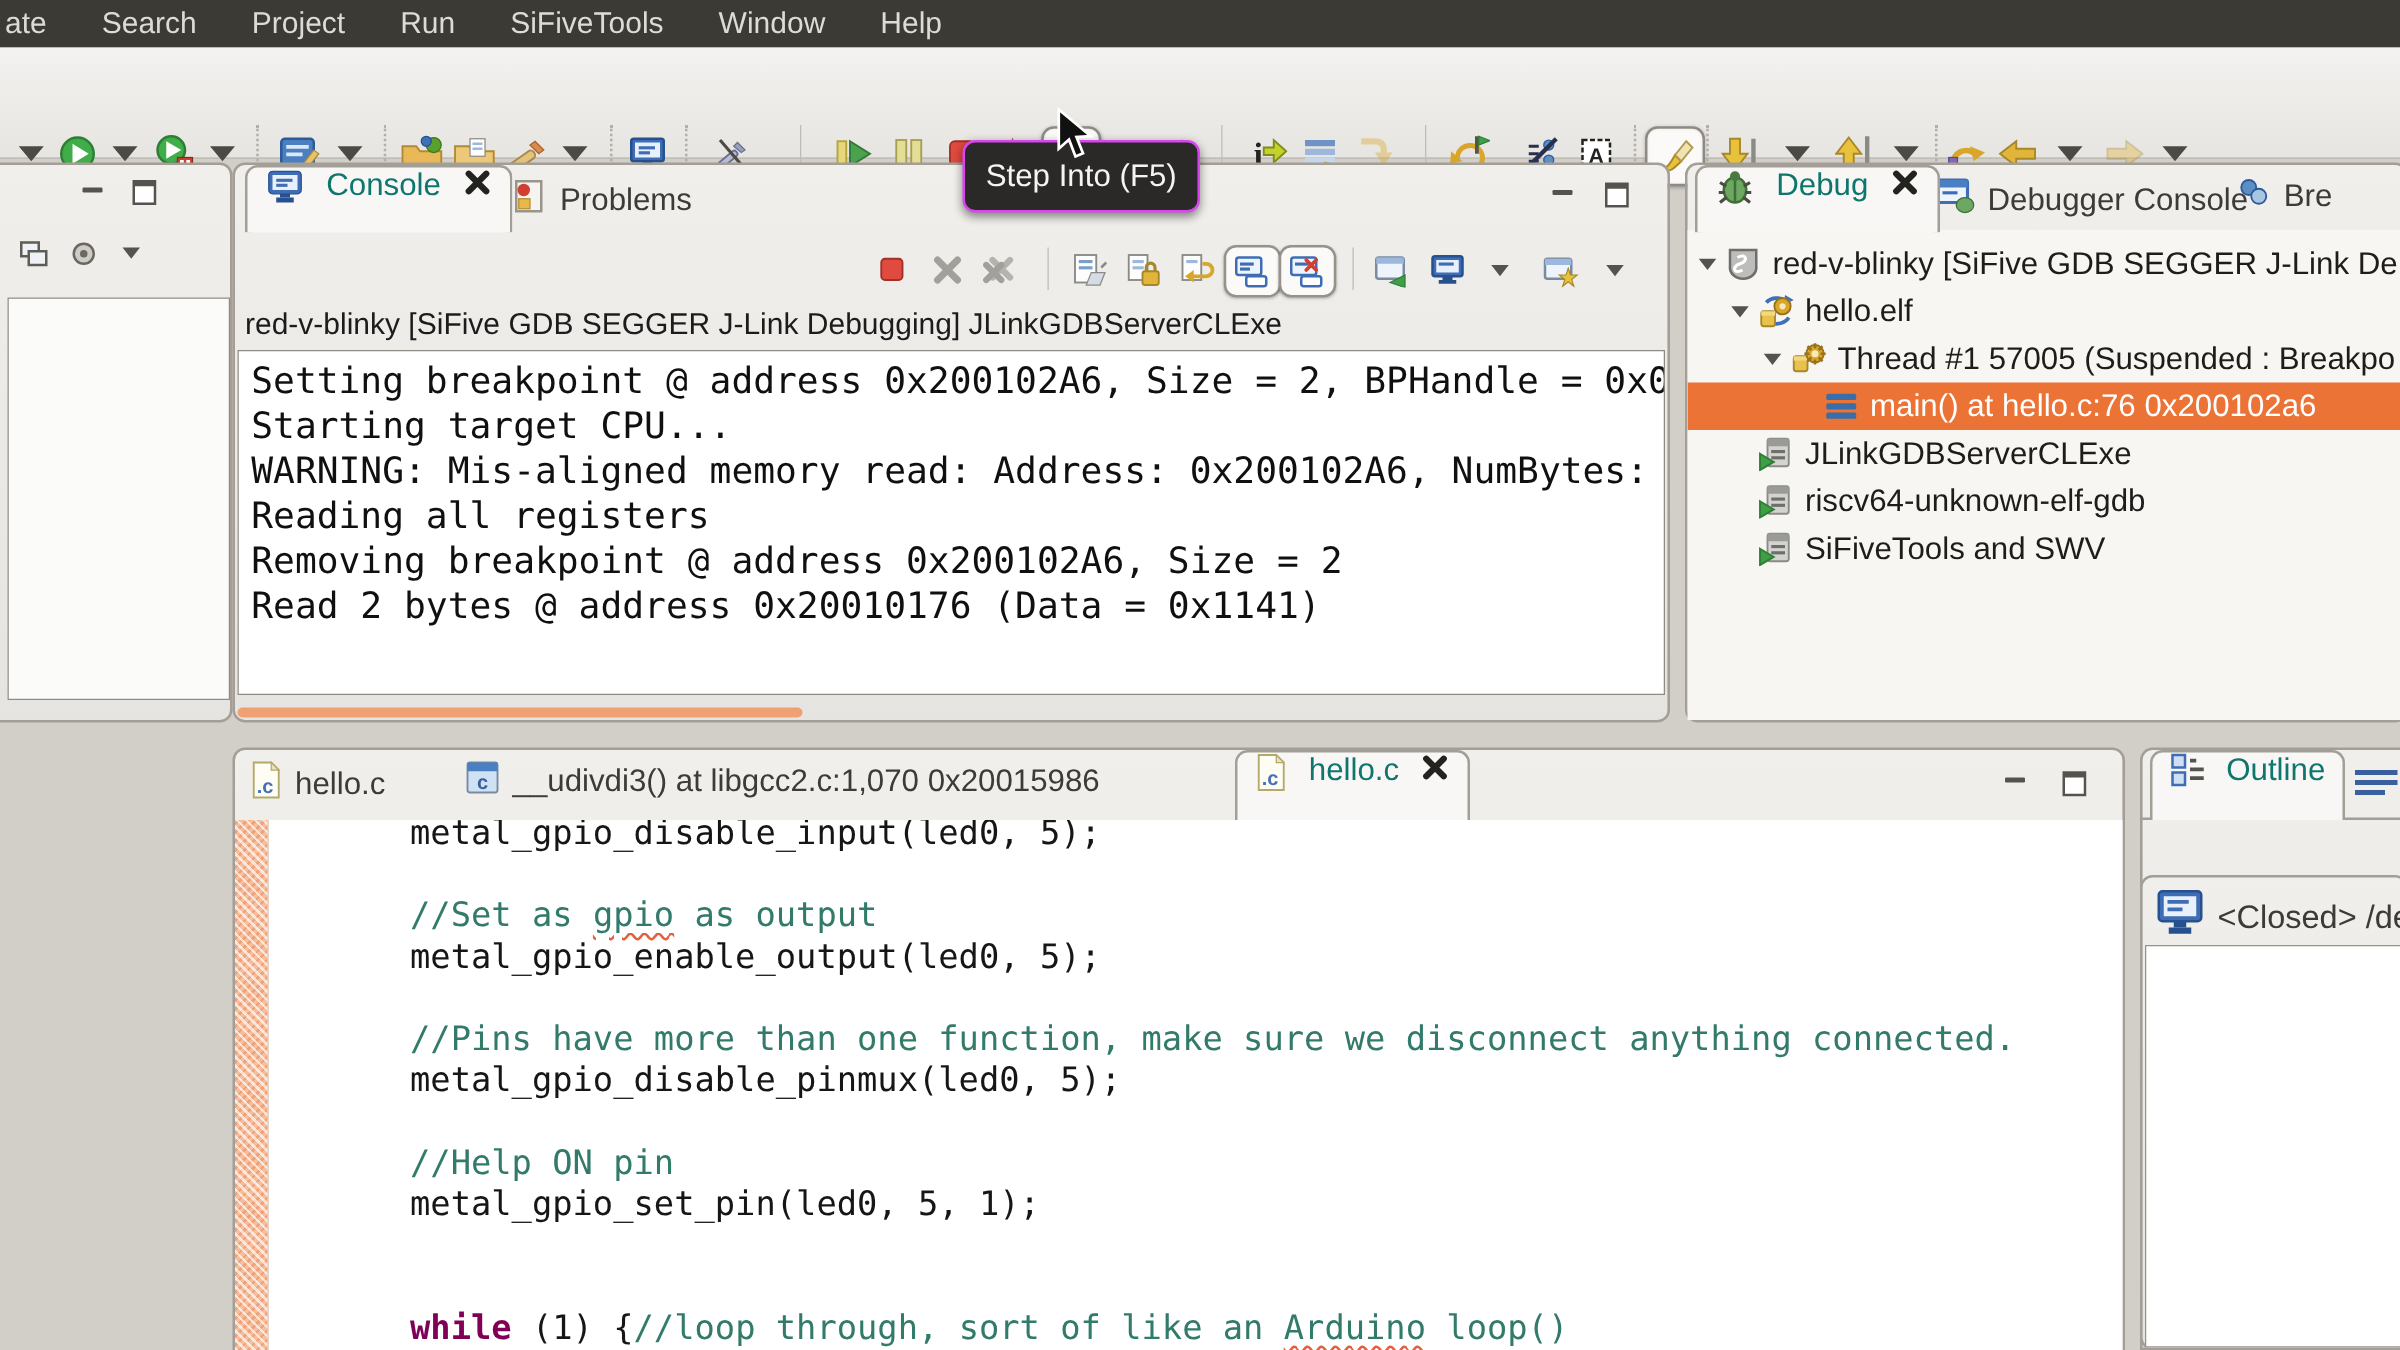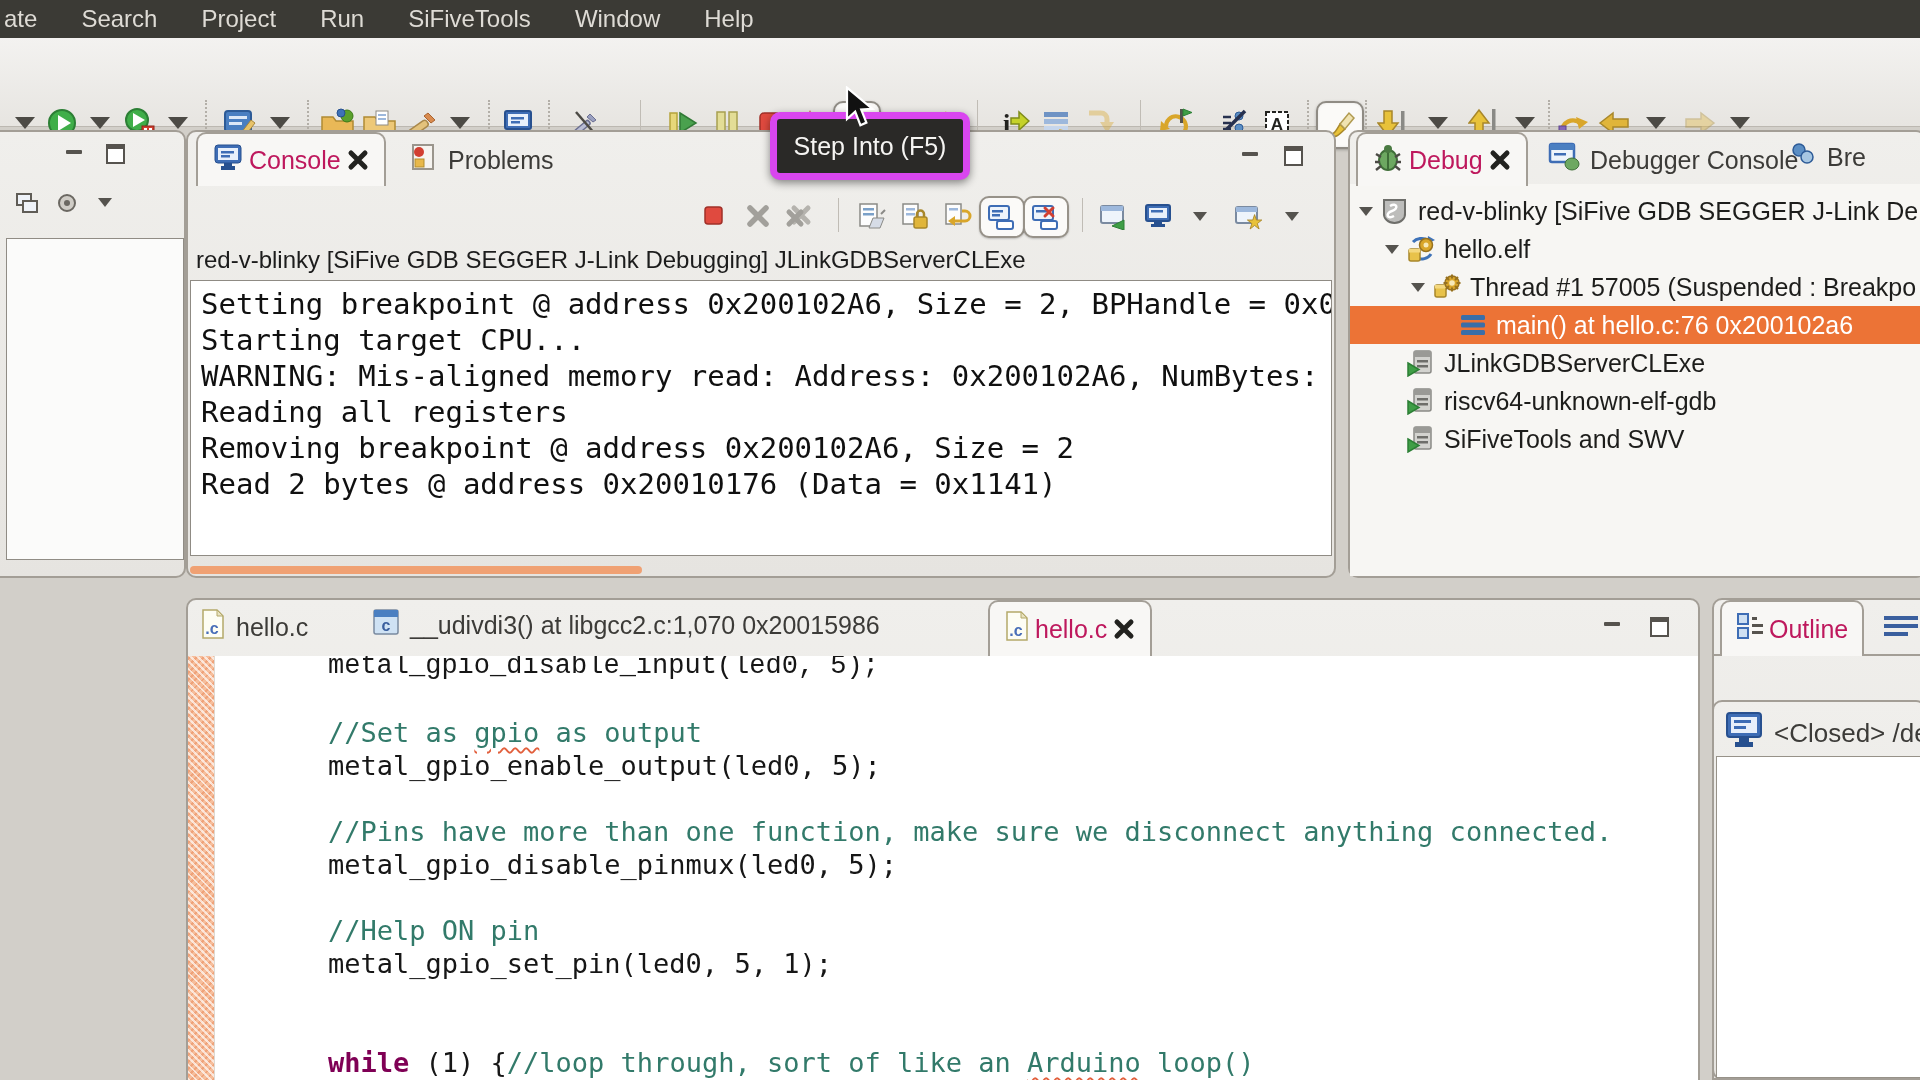--- a/index.html
+++ b/index.html
@@ -11,25 +11,25 @@
   
   #toolbar{position:absolute;left:0;top:38px;width:1920px;height:88px;background:linear-gradient(#f3f2f0,#e7e5e1);border-bottom:1px solid #bcb8b1}
   .tbicon{position:absolute;top:63px;width:44px;height:44px;display:flex;align-items:center;justify-content:center}
   .tbicon.pressed{background:#fbfaf8;border:2px solid #8f8b84;border-radius:10px;box-shadow:0 1px 3px rgba(0,0,0,.25), inset 0 0 3px rgba(0,0,0,.08)}
   .tbicon.disabled{opacity:.38}
   .tbsep{position:absolute;top:62px;height:40px;border-left:2px dotted #b3afa8}
   .tbsep.solid{border-left:1px solid #c0bcb5}
   .tri{width:0;height:0;border-left:10px solid transparent;border-right:10px solid transparent;border-top:12px solid #4c4a45}
   .tri.sm{border-left:7px solid transparent;border-right:7px solid transparent;border-top:9px solid #55534e}
   
-  #tooltip{position:absolute;left:770px;top:112px;width:186px;height:54px;background:#2a2927;border:7px solid #d946ef;color:#f5f4f2;border-radius:10px;display:flex;align-items:center;justify-content:center;font-size:25px;box-shadow:0 3px 8px rgba(0,0,0,.45);z-index:60}
+  #tooltip{position:absolute;left:770px;top:112px;width:186px;height:54px;background:#2a2927;border:2px solid #d946ef;color:#f5f4f2;border-radius:10px;display:flex;align-items:center;justify-content:center;font-size:25px;box-shadow:0 3px 8px rgba(0,0,0,.45);z-index:60}
   #cursor{position:absolute;left:844px;top:86px;z-index:70}
   
   .panel{position:absolute;background:linear-gradient(#f0efec,#e6e4e0);border:2px solid #a39e96;border-radius:10px;box-sizing:border-box}
-  .tab-active{position:absolute;background:#f8f7f5;border:2px solid #a39e96;border-bottom:none;border-radius:10px 10px 0 0;display:flex;align-items:center;gap:5px;padding:0 14px;font-size:25px;color:#be185d;box-sizing:border-box;z-index:5}
+  .tab-active{position:absolute;background:#f8f7f5;border:2px solid #a39e96;border-bottom:none;border-radius:10px 10px 0 0;display:flex;gap:17px;padding:0 14px;font-size:25px;color:#0f766e;box-sizing:border-box;z-index:5}
   .tab-plain{position:absolute;display:flex;align-items:center;gap:10px;font-size:25px;color:#3c3b38;white-space:nowrap}
   .wmin{width:16px;height:4px;background:#56534e;border-radius:1px}
   .wmax{width:15px;height:13px;border:2px solid #56534e;border-top:5px solid #56534e;background:#fff}
   .closex{display:inline-flex}
   
   .cicon{position:absolute;display:flex;align-items:center;justify-content:center;width:36px;height:36px;top:198px}
   .cicon.pressed{width:46px;height:42px;top:196px;background:#fbfaf8;border:2px solid #979289;border-radius:10px;box-sizing:border-box;box-shadow:0 1px 2px rgba(0,0,0,.2)}
   #console-header{position:absolute;left:196px;top:246px;font-size:24px;color:#1c1c1c;white-space:nowrap}
   #console-body{position:absolute;left:190px;top:280px;width:1142px;height:276px;background:#fff;border:1px solid #8f8b84;box-sizing:border-box;padding:5px 10px;overflow:hidden}
   .conline{white-space:pre;font-family:"DejaVu Sans Mono",monospace;font-size:29px;line-height:36px;color:#101010}
@@ -616,21 +616,21 @@
 </div>
 <div class="abs" style="left:1604px;top:622px">
     <div class="wmin"></div>
   </div>
 <div class="abs" style="left:1650px;top:617px">
     <div class="wmax"></div>
   </div>
 <div id="editor-body"></div>
 <div id="hatch"></div>
 <div id="code">
-    <div class="cl" style="margin-top: -6px; font-family: Liberation Mono, monospace;"><span class="c-code">metal_gpio_disable_input(led0, 5);</span></div>
+    <div class="cl" style="margin-top: -6px;"><span class="c-code">metal_gpio_disable_input(led0, 5);</span></div>
     <div class="cl">&nbsp;</div>
     <div class="cl"><span class="c-comment">//Set as </span><span class="c-comment misspell">gpio</span><span class="c-comment"> as output</span></div>
     <div class="cl"><span class="c-code">metal_gpio_enable_output(led0, 5);</span></div>
     <div class="cl">&nbsp;</div>
     <div class="cl"><span class="c-comment">//Pins have more than one function, make sure we disconnect anything connected.</span></div>
     <div class="cl"><span class="c-code">metal_gpio_disable_pinmux(led0, 5);</span></div>
     <div class="cl">&nbsp;</div>
     <div class="cl"><span class="c-comment">//Help ON pin</span></div>
     <div class="cl"><span class="c-code">metal_gpio_set_pin(led0, 5, 1);</span></div>
     <div class="cl">&nbsp;</div>

